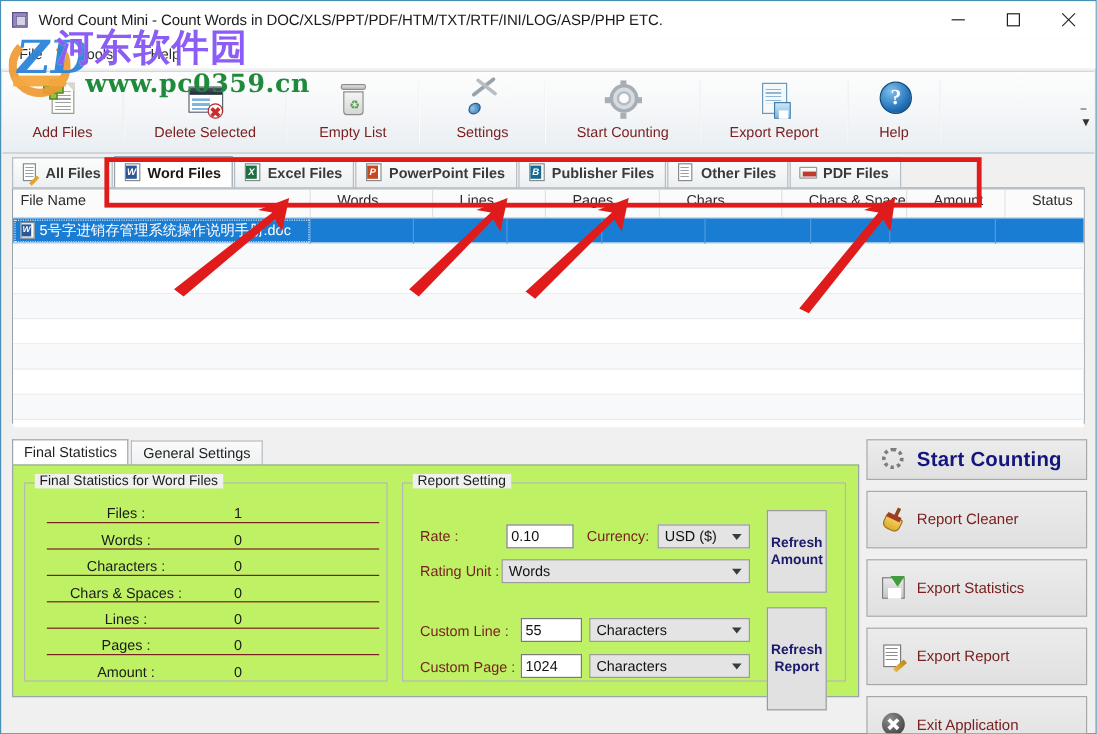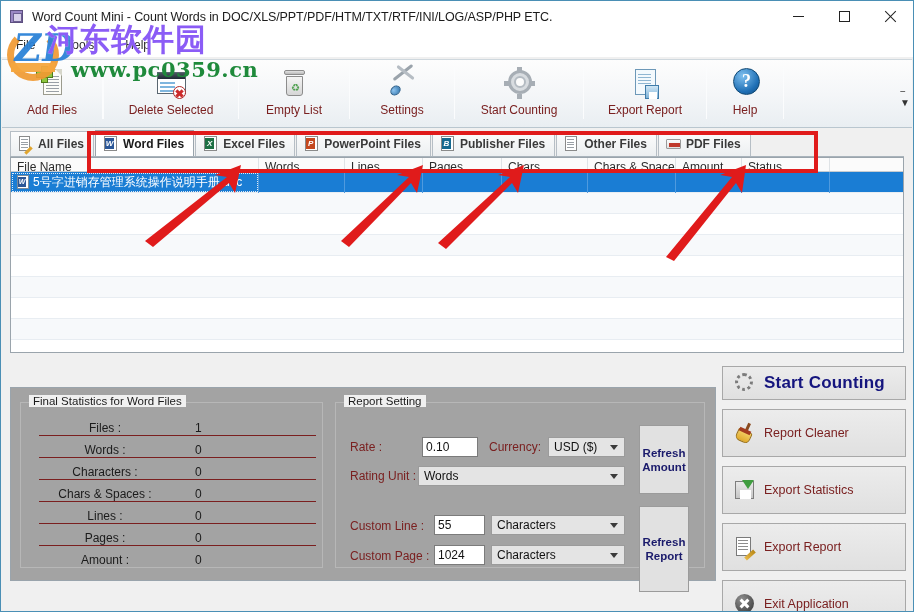--- a/index.html
+++ b/index.html
@@ -307,22 +307,23 @@
     border: 4px solid #e01b1b; z-index: 30; pointer-events: none;
   }
   .arrow { position: absolute; z-index: 31; pointer-events: none; }
 
   
   .listpane {
     position: absolute; left: 9px; top: 156px; width: 894px; height: 196px;
     background: #fff; border: 1px solid #9aa4ac;
   }
   .list-head {
-    display: flex; height: 14px; background: #fbfbfb;
+    display: flex; height: 24px; background: #fbfbfb;
     border-bottom: 1px solid #c6ccd1;
+    gap: 16px;
   }
   .lh {
     font-size: 12px; color: #2b2b2b; padding-left: 6px;
     line-height: 19px; border-right: 1px solid #dfe3e6;
     overflow: hidden; white-space: nowrap; flex: 0 0 auto;
   }
   .list-body { position: relative; height: 174px; background:#fff; }
   .row {
     display: flex; height: 21px; align-items: center;
     border-bottom: 1px solid #e8edf2;
@@ -359,21 +360,21 @@
   }
   .btab {
     font-size: 12px; color: #222; padding: 3px 9px 3px 9px;
     background: linear-gradient(#fbfbfb,#eef0f2);
     border: 1px solid #b6bec5; border-bottom: none; margin-right: 2px;
   }
   .btab.active { background: #fff; border-color: #9aa4ac; padding-bottom: 4px; }
 
   .bottompane {
     position: absolute; left: 9px; top: 386px; width: 706px; height: 194px;
-    background: #a3a3a3; border: 1px solid #9aa4ac;
+    background: #bef264; border: 1px solid #9aa4ac;
   }
 
   
   .gbox {
     position: absolute; border: 1px solid #b7b7b7; background: transparent;
   }
   .gbox > .gtitle {
     position: absolute; top: -8px; left: 8px; padding: 0 4px;
     background: #f0f0f0; font-size: 11.5px; color: #1b1b1b;
   }
@@ -720,20 +721,24 @@
   <svg class="arrow" style="left:330px; top:160px; width:110px; height:90px" viewBox="0 0 110 90">
     <path d="M10 80 L78 16 L66 14 L92 4 L86 32 L80 22 L18 86 Z" fill="#e01b1b"></path>
   </svg>
   <svg class="arrow" style="left:425px; top:160px; width:120px; height:90px" viewBox="0 0 120 90">
     <path d="M12 82 L84 16 L72 14 L98 4 L92 32 L86 22 L20 88 Z" fill="#e01b1b"></path>
   </svg>
   <svg class="arrow" style="left:655px; top:160px; width:110px; height:105px" viewBox="0 0 110 105">
     <path d="M10 96 L76 16 L64 14 L90 4 L86 32 L80 22 L18 100 Z" fill="#e01b1b"></path>
   </svg>
 
+  <div class="btabs">
+    <div class="btab active">Final Statistics</div>
+    <div class="btab">General Settings</div>
+  </div>
 
   <div class="bottompane">
 
     <div class="gbox" style="left:9px; top:14px; width:303px; height:166px">
       <div class="gtitle">Final Statistics for Word Files</div>
 
       <div style="position:absolute; left:0; top:12px; width:303px;">
         <div class="stat-row">
           <div class="stat-label">Files :</div>
           <div class="stat-val">1</div>

